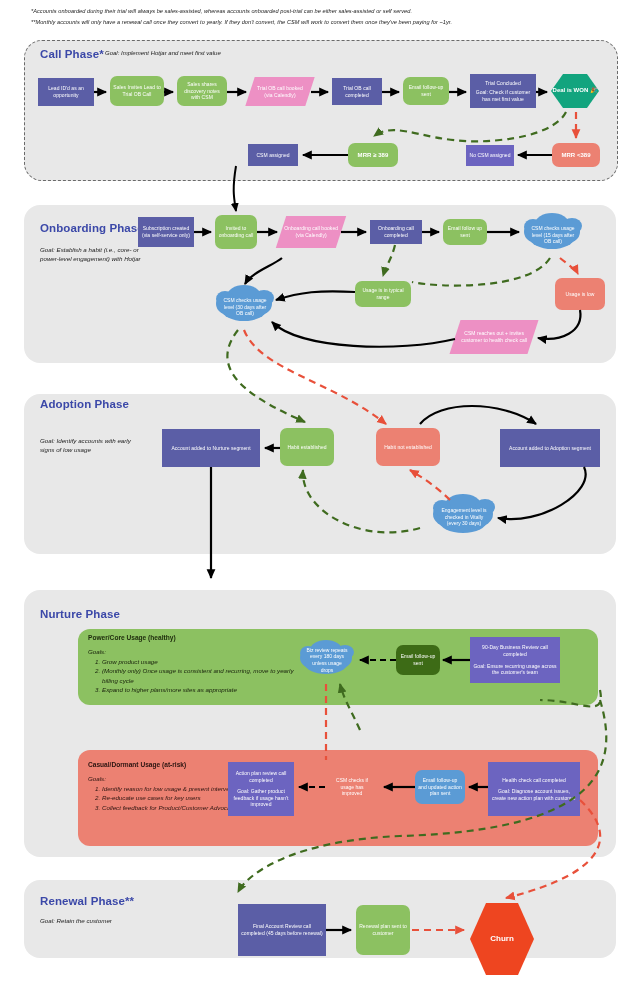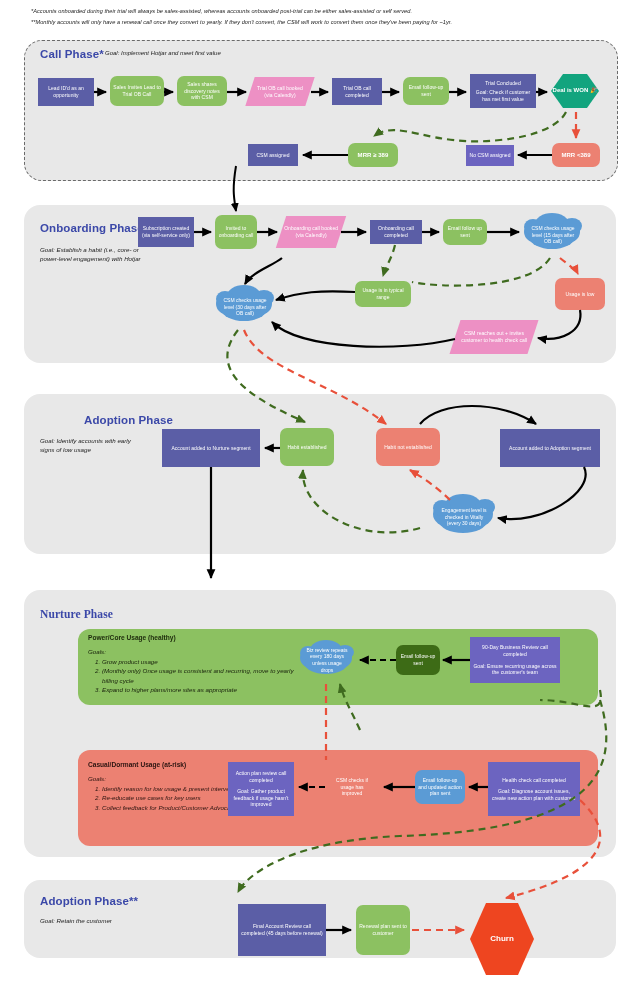--- a/index.html
+++ b/index.html
@@ -196,21 +196,21 @@
   <div class="cloud" style="left:216px;top:286px;width:58px;height:42px;">
     <div class="cl-txt">CSM checks usage level (30 days after OB call)</div>
     </div>
 
   <div class="node n-para" style="left:455px;top:320px;width:78px;height:34px;">
     <span class="inner">CSM reaches out + invites customer to health check call</span>
     </div>
 
   <div class="phase" style="left:24px;top:394px;width:592px;height:160px;"></div>
 
-  <div class="phase-title" style="left:40px;top:414px;margin-left:44px;">Adoption Phase</div>
+  <div class="phase-title" style="left:40px;top:398px;">Adoption Phase</div>
   <div class="phase-goal" style="left:40px;top:436px;width:100px;">Goal: Identify accounts with early signs of low usage</div>
 
   <div class="node n-purple" style="left:162px;top:429px;width:98px;height:38px;">
     <span>Account added to Nurture segment</span>
     </div>
 
   <div class="node n-green" style="left:280px;top:428px;width:54px;height:38px;">
     <span>Habit established</span>
     </div>
 
@@ -232,21 +232,21 @@
         <ellipse cx="52" cy="13" rx="10" ry="8"></ellipse>
     </g>
   </svg>
 
   <div class="cloud" style="left:433px;top:494px;width:62px;height:46px;">
     <div class="cl-txt">Engagement level is checked in Vitally (every 30 days)</div>
     </div>
 
   <div class="phase" style="left:24px;top:590px;width:592px;height:267px;"></div>
 
-  <div class="phase-title" style="left:40px;top:608px;font-family:Liberation Serif, serif;">Nurture Phase</div>
+  <div class="phase-title" style="left:40px;top:608px;">Nurture Phase</div>
 
   <div class="band band-green" style="left:78px;top:629px;width:520px;height:76px;"></div>
   <div class="band-title" style="left:88px;top:634px;">Power/Core Usage (healthy)</div>
   <div class="band-goals" style="left:88px;top:647px;">
     <div class="goal-head">Goals:</div>
     <ol class="glist">
       <li>Grow product usage</li>
       <li>(Monthly only) Once usage is consistent and recurring, move to yearly billing cycle</li>
       <li>Expand to higher plans/more sites as appropriate</li>
     </ol>
@@ -308,21 +308,21 @@
     <span>Email follow-up and updated action plan sent</span>
     </div>
 
   <div class="node n-purple2" style="left:488px;top:762px;width:92px;height:54px;flex-direction:column;gap:5px;">
     <span>Health check call completed</span>
     <span>Goal: Diagnose account issues, create new action plan with customer</span>
     </div>
 
   <div class="phase" style="left:24px;top:880px;width:592px;height:78px;"></div>
 
-  <div class="phase-title" style="left:40px;top:895px;">Adoption Phase**</div>
+  <div class="phase-title" style="left:40px;top:895px;">Renewal Phase**</div>
   <div class="phase-goal" style="left:40px;top:916px;width:120px;">Goal: Retain the customer</div>
 
   <div class="node n-purple" style="left:238px;top:904px;width:88px;height:52px;">
     <span>Final Account Review call completed (45 days before renewal)</span>
     </div>
 
   <div class="node n-green" style="left:356px;top:905px;width:54px;height:50px;">
     <span>Renewal plan sent to customer</span>
     </div>
 

